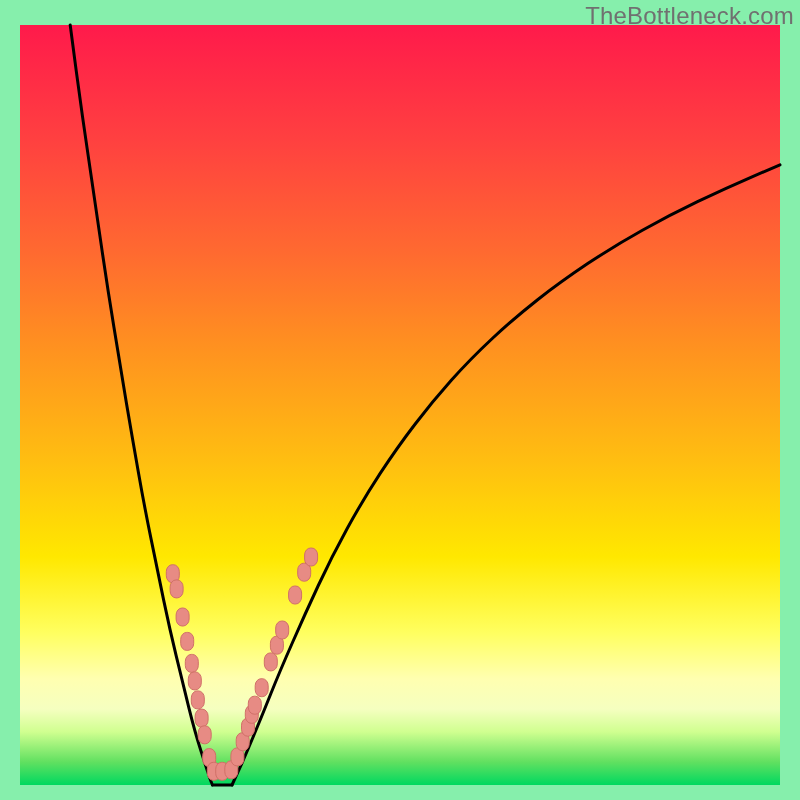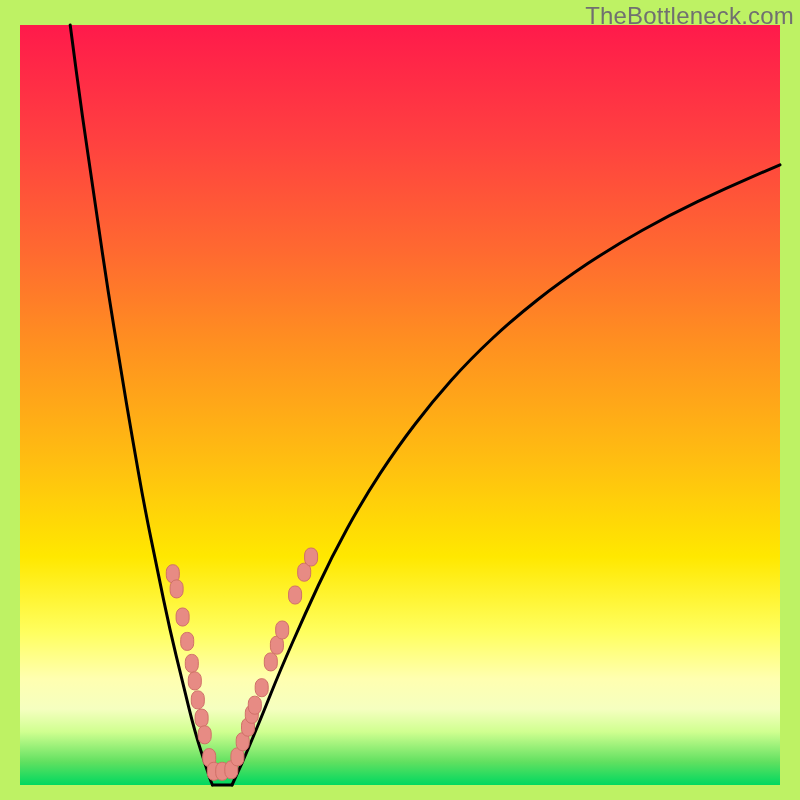--- a/index.html
+++ b/index.html
@@ -8,21 +8,21 @@
     width: 800px;
     height: 800px;
     overflow: hidden;
     font-family: Arial, Helvetica, sans-serif;
     background: #000;
   }
   .frame {
     position: relative;
     width: 800px;
     height: 800px;
-    background: #bef264;
+    background: #86efac;
   }
   .watermark {
     position: absolute;
     top: 2px;
     right: 6px;
     color: #707070;
     font-size: 24px;
     font-weight: 500;
     letter-spacing: 0.2px;
     z-index: 5;

